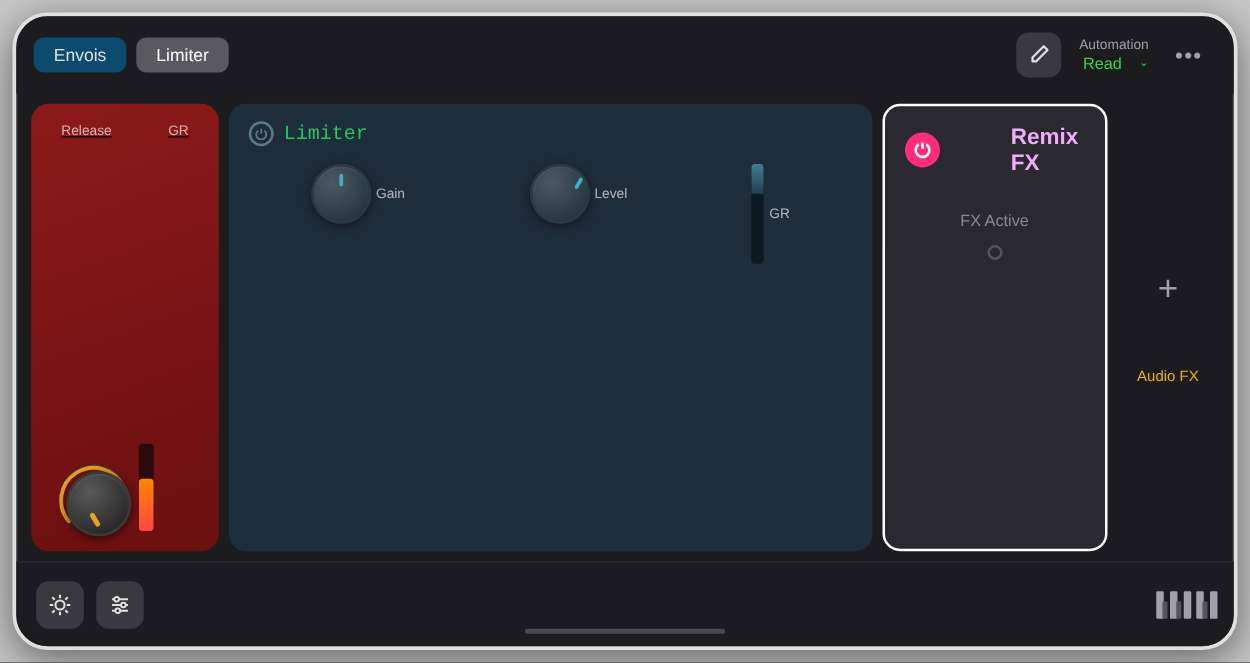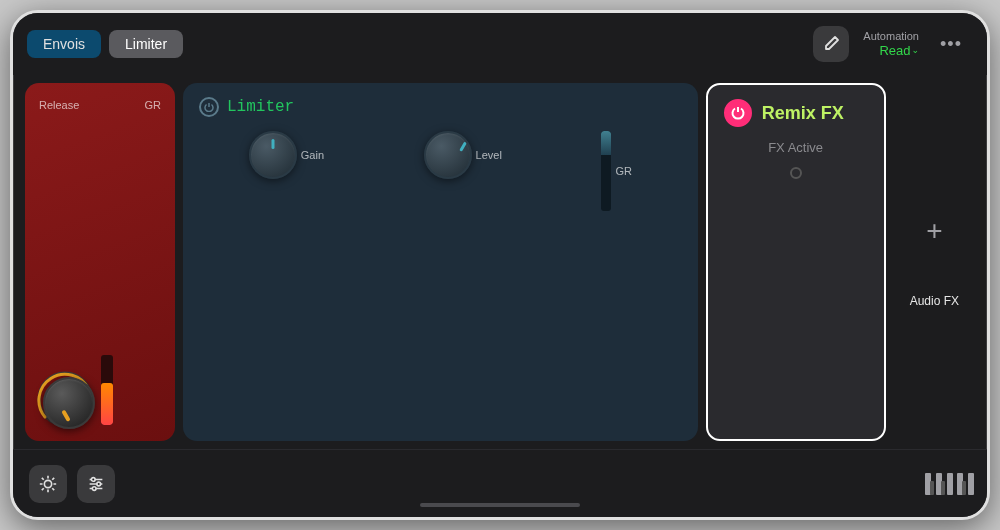--- a/index.html
+++ b/index.html
@@ -90,21 +90,21 @@
     .automation-label {
       font-size: 11px;
       color: #a0a0a5;
       font-weight: 400;
       text-align: right;
     }
 
     .automation-value {
       display: flex;
       align-items: center;
-      gap: 1px;
+      gap: 14px;
       font-size: 13px;
       color: #32d74b;
       font-weight: 500;
       cursor: pointer;
     }
 
     .chevron-icon {
       font-size: 9px;
       color: #32d74b;
     }
@@ -140,26 +140,27 @@
       gap: 8px;
       overflow: hidden;
     }
 
     
     .plugin-red {
       width: 150px;
       min-width: 150px;
       background: linear-gradient(160deg, #8b1a1a 0%, #6b0f0f 100%);
       border-radius: 14px;
-      padding: 16px 14px;
+      padding: 16px 24px;
       display: flex;
       flex-direction: column;
       gap: 8px;
       overflow: hidden;
       flex-shrink: 0;
+      text-decoration: underline;
     }
 
     .plugin-red-labels {
       display: flex;
       justify-content: space-between;
     }
 
     .knob-label {
       font-size: 11px;
       color: rgba(255,255,255,0.65);
@@ -382,28 +383,29 @@
 
     .remix-power-btn svg {
       width: 14px;
       height: 14px;
       stroke: #ffffff;
       fill: none;
     }
 
     .remix-name {
       font-size: 18px;
-      color: #bef264;
+      color: #f0abfc;
       font-weight: 600;
+      margin-left: 47px;
     }
 
     .fx-active-label {
       font-size: 13px;
       color: #8a8a8e;
-      margin-top: 5px;
+      margin-top: 20px;
     }
 
     .fx-dot {
       width: 12px;
       height: 12px;
       background: #2a2a2e;
       border: 2px solid #555;
       border-radius: 50%;
       margin-top: 4px;
     }
@@ -421,21 +423,21 @@
     }
 
     .add-fx-plus {
       font-size: 28px;
       color: #a0a0a5;
       line-height: 1;
     }
 
     .add-fx-label {
       font-size: 12px;
-      color: #e5e5e5;
+      color: #eab308;
       text-align: center;
       margin-top: 43px;
     }
 
     
     .bottom-bar {
       height: 68px;
       background: #1c1c1e;
       border-top: 1px solid #2a2a2e;
       display: flex;

